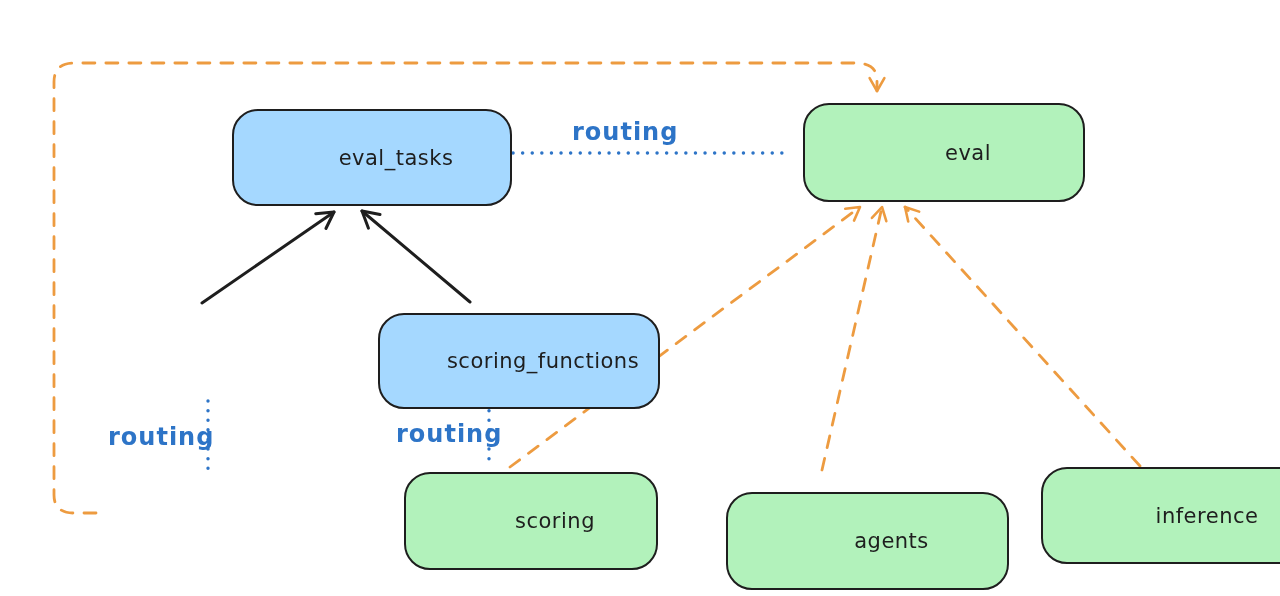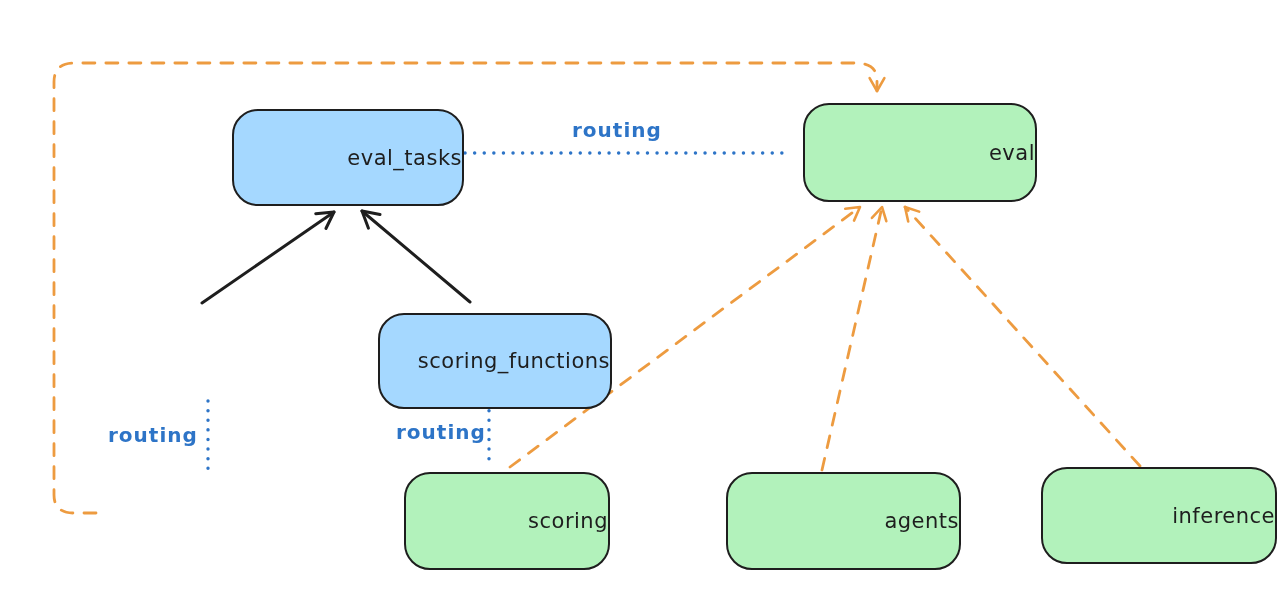--- a/index.html
+++ b/index.html
@@ -5,28 +5,28 @@
   html,body{margin:0;padding:0;background:#ffffff;}
   .stage{
     position:relative;width:1280px;height:596px;background:#ffffff;
     font-family:"DejaVu Sans","Liberation Sans",sans-serif;overflow:hidden;
   }
   svg.edges{position:absolute;left:0;top:0;width:1280px;height:596px;}
   .edge-black{stroke:#1e1e1e;stroke-width:3;fill:none;stroke-linecap:round;}
   .edge-dotted{stroke:#2d74c7;stroke-width:3.4;fill:none;stroke-linecap:round;stroke-dasharray:0.1 9.5;}
   .edge-orange{stroke:#ed9b40;stroke-width:2.8;fill:none;stroke-linecap:round;stroke-linejoin:round;stroke-dasharray:12 11;}
   .node{
-    position:absolute;display:flex;align-items:center;justify-content:flex-end;
+    position:absolute;display:flex;align-items:center;justify-content:center;
     border:2.5px solid #1e1e1e;border-radius:26px;
-    font-size:21px;color:#1e1e1e;letter-spacing:0.5px;text-align:center;
+    font-size:21px;color:#1e1e1e;letter-spacing:0.5px;text-align:center;padding-left:48px;
   }
   .node.blue{background:#a5d8ff;}
   .node.green{background:#b2f2bb;margin-left:16px;}
   .routing-label{
-    position:absolute;color:#2d74c7;font-size:20px;font-weight:bold;
+    position:absolute;color:#2d74c7;font-size:24px;font-weight:bold;
     letter-spacing:1px;white-space:nowrap;
   }
 </style>
 </head>
 <body>
 
 <div class="stage">
 
   <svg class="edges" viewBox="0 0 1280 596">
     <defs>
@@ -62,21 +62,21 @@
 
   <div class="node blue" style="left:378px;top:313px;width:230px;height:92px">
     <span>scoring_functions</span>
   </div>
 
 
   <div class="node green" style="left:388px;top:472px;width:202px;height:94px">
     <span>scoring</span>
   </div>
 
-  <div class="node green" style="left:710px;top:472px;width:231px;height:94px">
+  <div class="node green" style="left:710px;top:492px;width:231px;height:94px">
     <span>agents</span>
   </div>
 
   <div class="node green" style="left:1025px;top:467px;width:232px;height:93px">
     <span>inference</span>
   </div>
 
   <div class="routing-label" style="left:572px;top:118px">routing</div>
   <div class="routing-label" style="left:108px;top:423px">routing</div>
   <div class="routing-label" style="left:396px;top:420px">routing</div>

